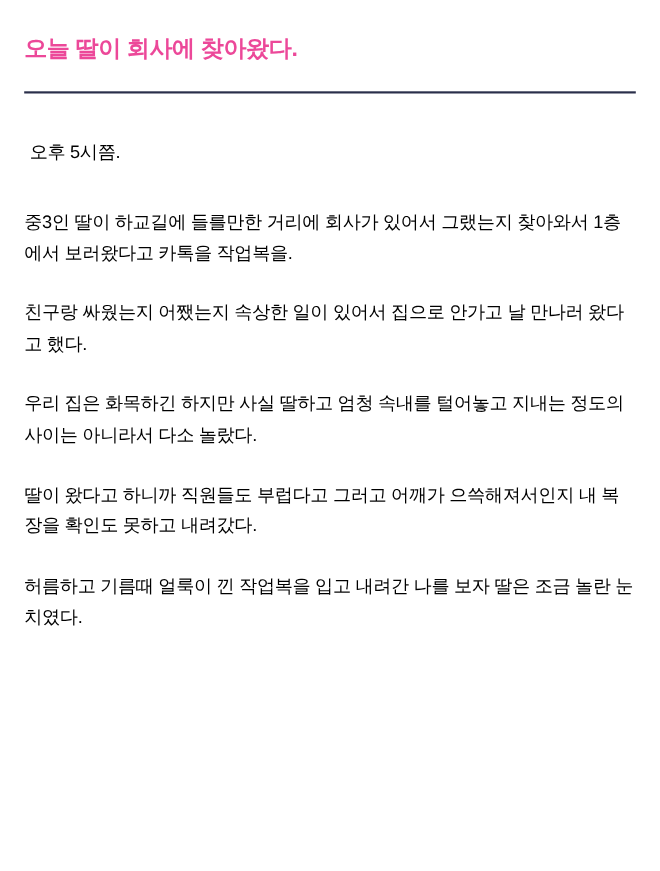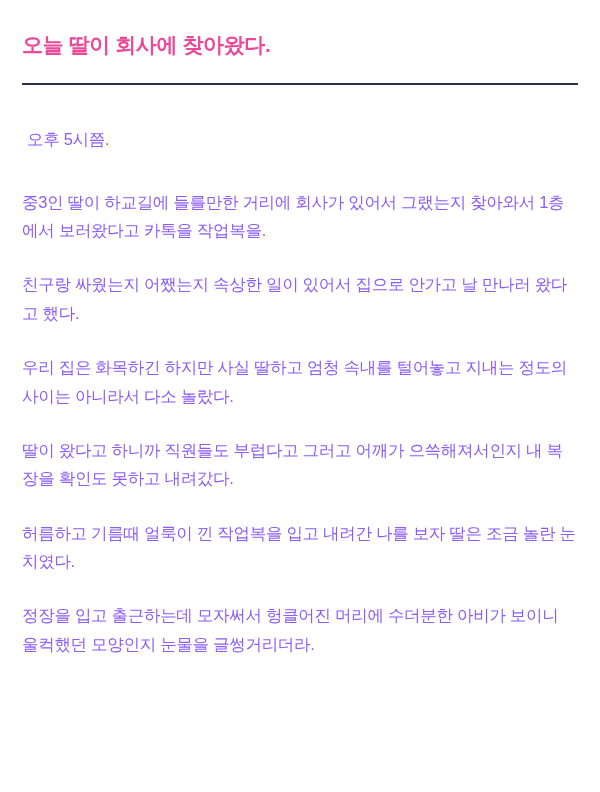--- a/index.html
+++ b/index.html
@@ -33,21 +33,21 @@
     margin-top: 25px;
     border-top: 2px solid #2a2f4a;
     width: 100%;
   }
   .body-block {
     padding-top: 18px;
   }
   .para {
     font-size: 16.5px;
     line-height: 1.72;
-    color: #8b5cf6;
+    color: #000000;
     letter-spacing: -0.3px;
     margin: 0;
     padding: 0;
   }
   .para + .para {
     margin-top: 26px;
   }
   .para.first {
     margin-top: 22px;
     padding-left: 5px;
@@ -65,16 +65,15 @@
 
   <div class="divider"></div>
 
   <div class="body-block">
     <p class="para first">오후 5시쯤.</p>
     <p class="para lead-gap">중3인 딸이 하교길에 들를만한 거리에 회사가 있어서 그랬는지 찾아와서 1층에서 보러왔다고 카톡을 작업복을.</p>
     <p class="para">친구랑 싸웠는지 어쨌는지 속상한 일이 있어서 집으로 안가고 날 만나러 왔다고 했다.</p>
     <p class="para">우리 집은 화목하긴 하지만 사실 딸하고 엄청 속내를 털어놓고 지내는 정도의 사이는 아니라서 다소 놀랐다.</p>
     <p class="para">딸이 왔다고 하니까 직원들도 부럽다고 그러고 어깨가 으쓱해져서인지 내 복장을 확인도 못하고 내려갔다.</p>
     <p class="para">허름하고 기름때 얼룩이 낀 작업복을 입고 내려간 나를 보자 딸은 조금 놀란 눈치였다.</p>
-    <p class="para">정장을 입고 출근하는데 모자써서 헝클어진 머리에 수더분한 아비가 보이니 울컥했던 모양인지 눈물을 글썽거리더라.</p>
   </div>
 
 </div>
 
 </body></html>

